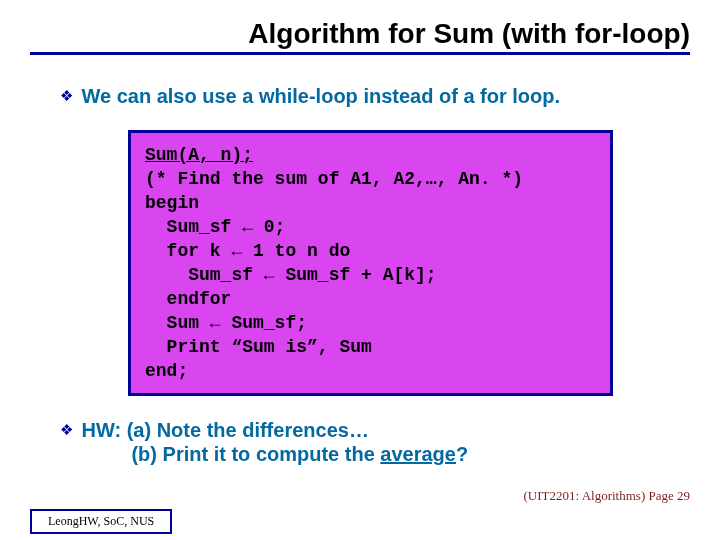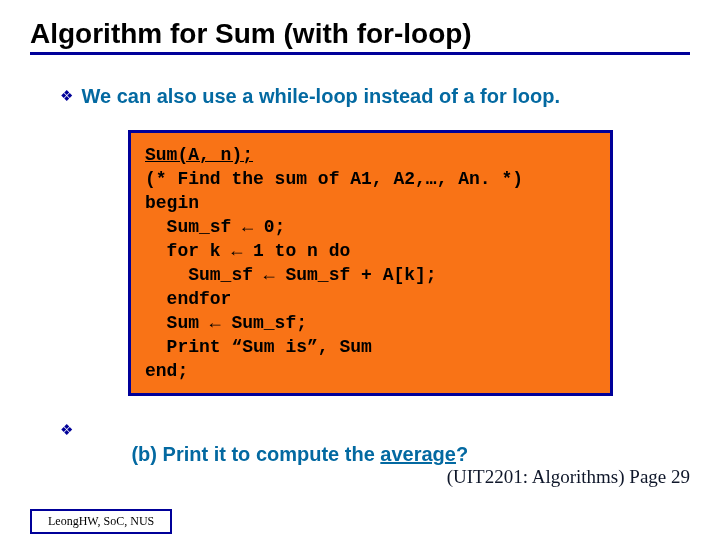--- a/index.html
+++ b/index.html
@@ -22,20 +22,21 @@
     position: absolute;
     top: 18px;
     left: 30px;
     right: 30px;
   }
   .title {
     font-size: 28px;
     font-weight: bold;
     color: #000;
     margin: 0 0 2px 0;
+    text-align: right;
   }
   .title-underline {
     height: 3px;
     background: #000099;
     width: 100%;
   }
   .bullet-row {
     position: absolute;
     left: 60px;
     display: flex;
@@ -57,42 +58,42 @@
   }
   .avg-underline {
     text-decoration: underline;
   }
   .code-box {
     position: absolute;
     top: 130px;
     left: 128px;
     width: 485px;
     border: 3px solid #000099;
-    background: #f97316;
+    background: #d946ef;
     padding: 10px 14px 10px 14px;
     box-sizing: border-box;
   }
   .code-box pre {
     margin: 0;
     font-family: "Courier New", Courier, monospace;
     font-size: 18px;
     font-weight: bold;
     color: #000;
     line-height: 24px;
     white-space: pre;
   }
   .sig-underline {
     text-decoration: underline;
   }
   .page-ref {
     position: absolute;
     right: 30px;
-    bottom: 52px;
-    font-size: 19px;
-    color: #0f172a;
+    bottom: 36px;
+    font-size: 13px;
+    color: #7f1d1d;
     font-family: "Times New Roman", Times, serif;
   }
   .footer-box {
     position: absolute;
     left: 30px;
     bottom: 6px;
     border: 2px solid #000099;
     padding: 3px 16px;
     font-size: 12px;
     font-family: "Times New Roman", Times, serif;
@@ -122,20 +123,20 @@
 <span>  for k ← 1 to n do</span>
 <span>    Sum_sf ← Sum_sf + A[k];</span>
 <span>  endfor</span>
 <span>  Sum ← Sum_sf;</span>
 <span>  Print “Sum is”, Sum</span>
 <span>end;</span></pre>
   </div>
 
   <div class="bullet-row b2">
     <span class="diamond">❖</span>
-    <span class="bullet-text"><br><span style="white-space:pre">         (b) Print it to compute the </span><span class="avg-underline">average</span><span>?</span></span>
+    <span class="bullet-text"><span>HW:  (a) Note the differences…</span><br><span style="white-space:pre">         (b) Print it to compute the </span><span class="avg-underline">average</span><span>?</span></span>
   </div>
 
   <div class="page-ref">(UIT2201: Algorithms) Page 29</div>
 
   <div class="footer-box">LeongHW, SoC, NUS</div>
 
 </div>
 
 </body></html>

